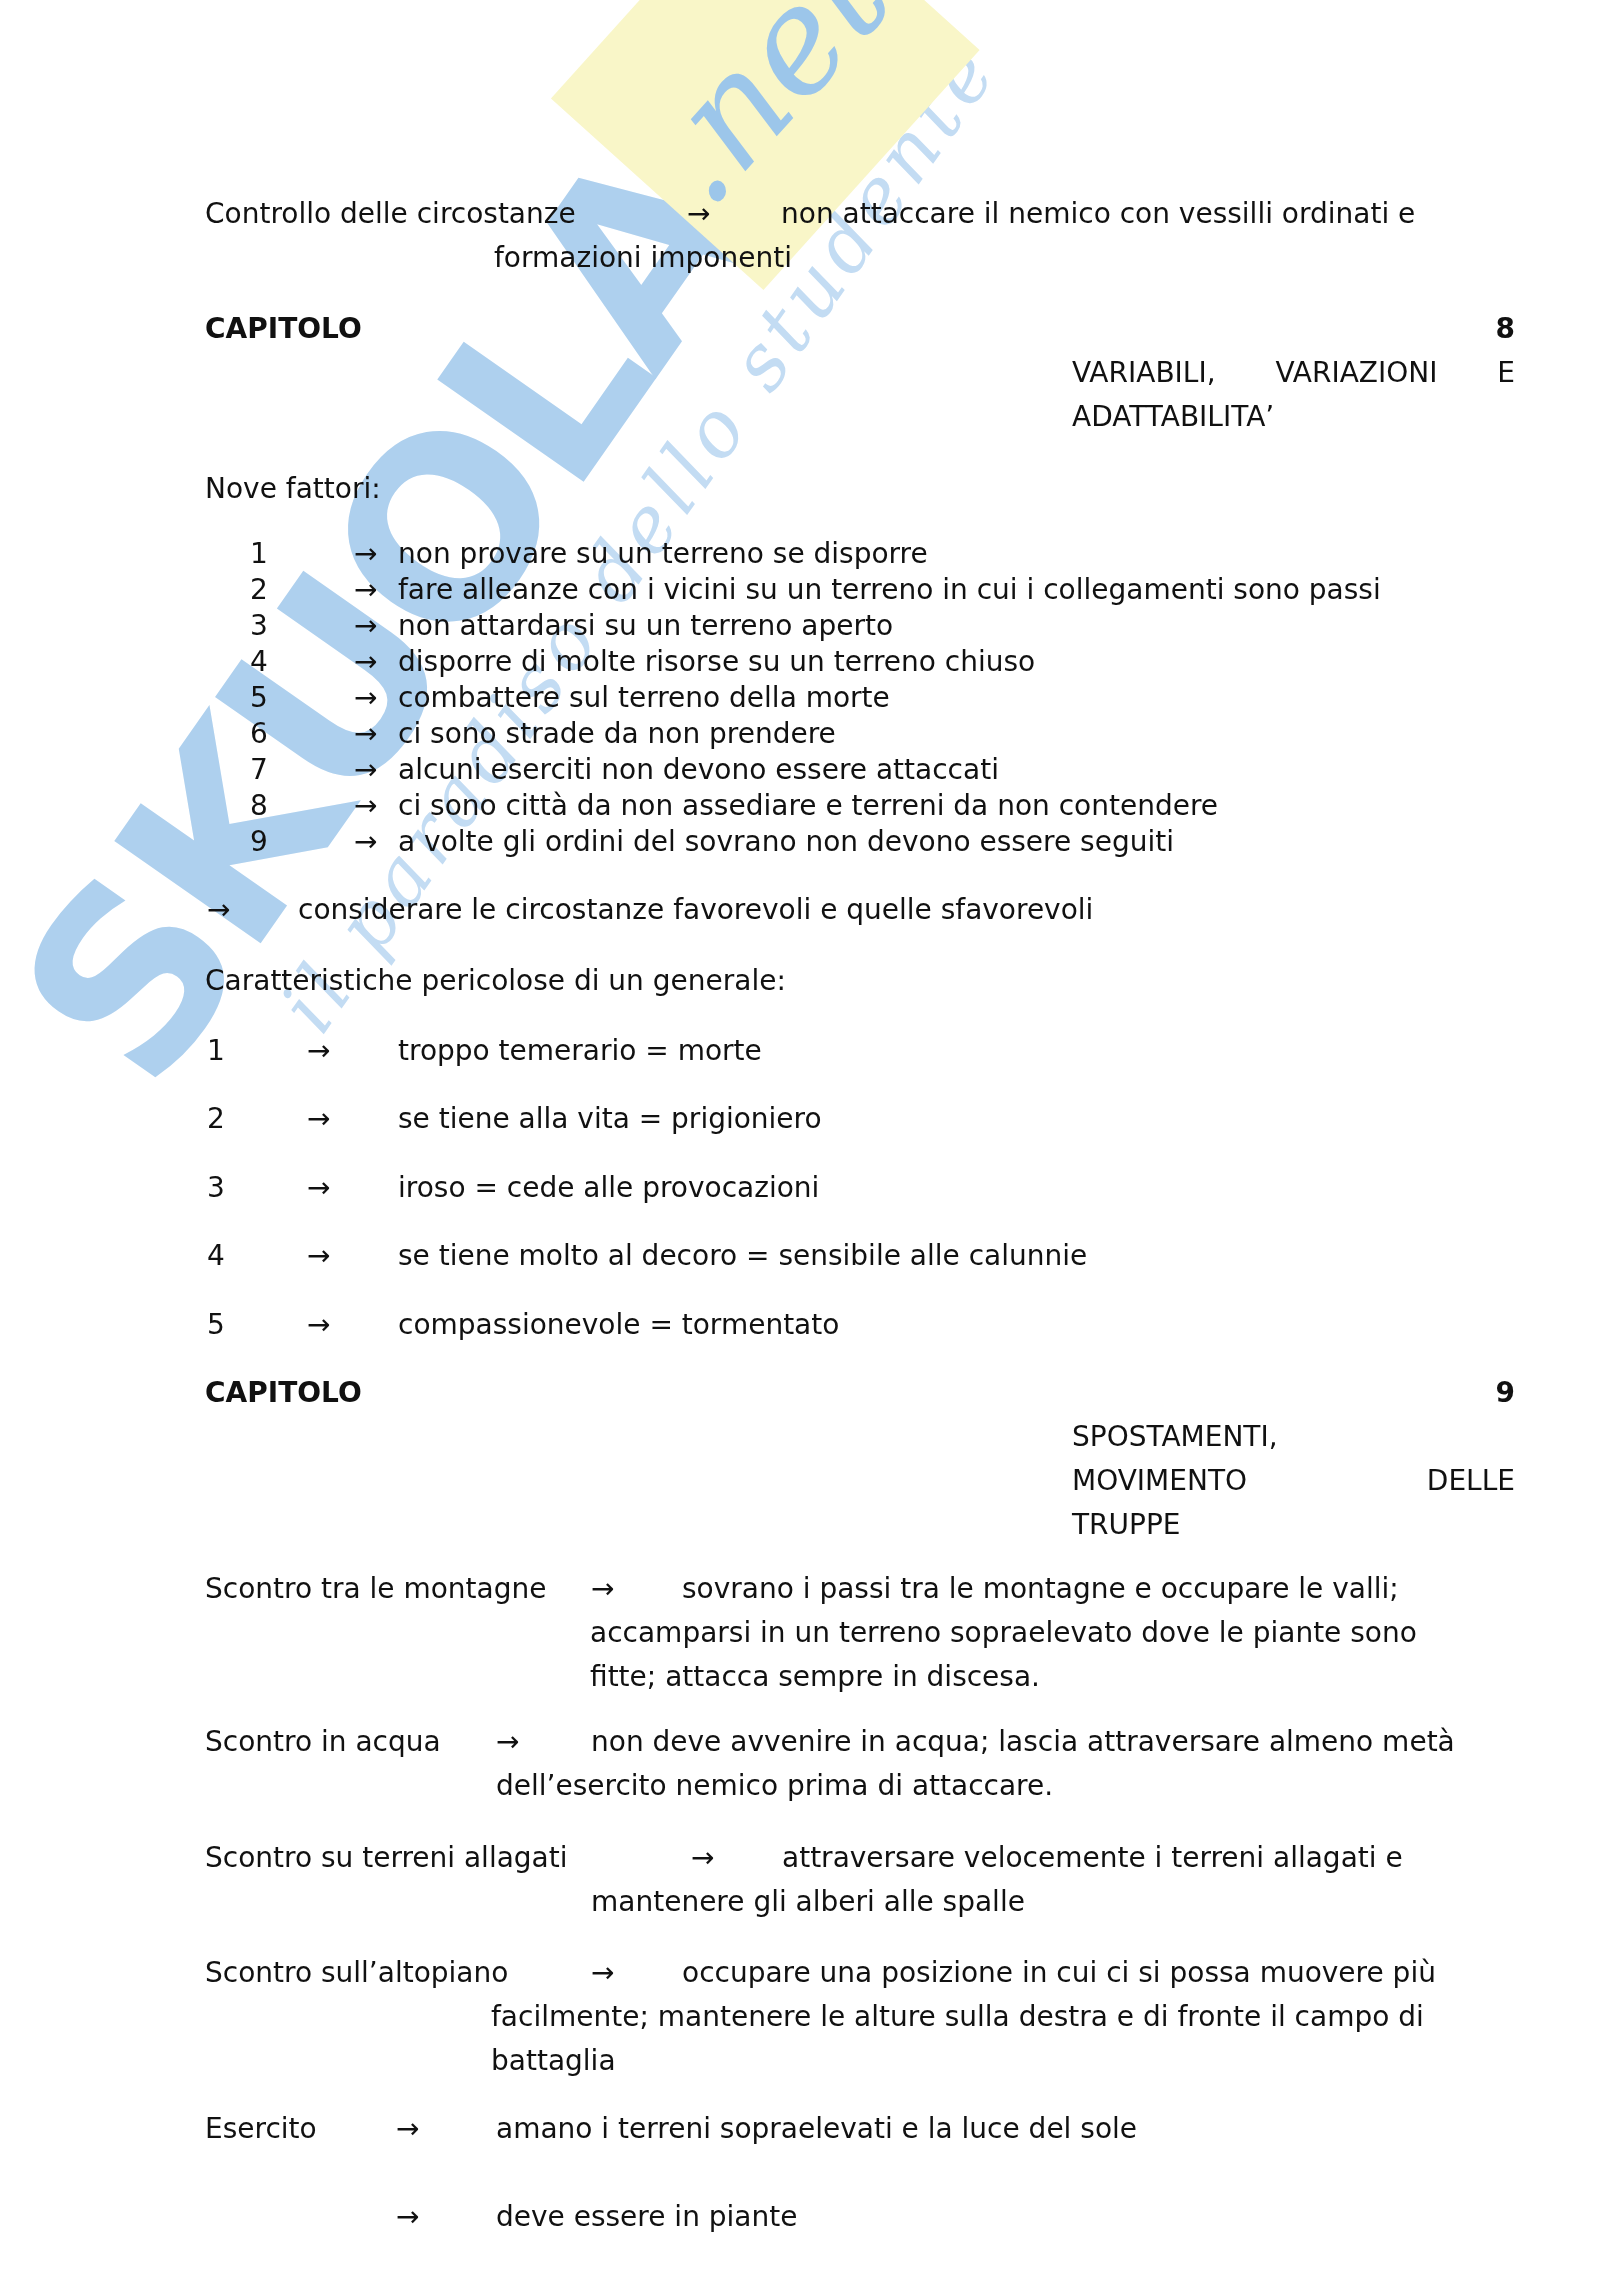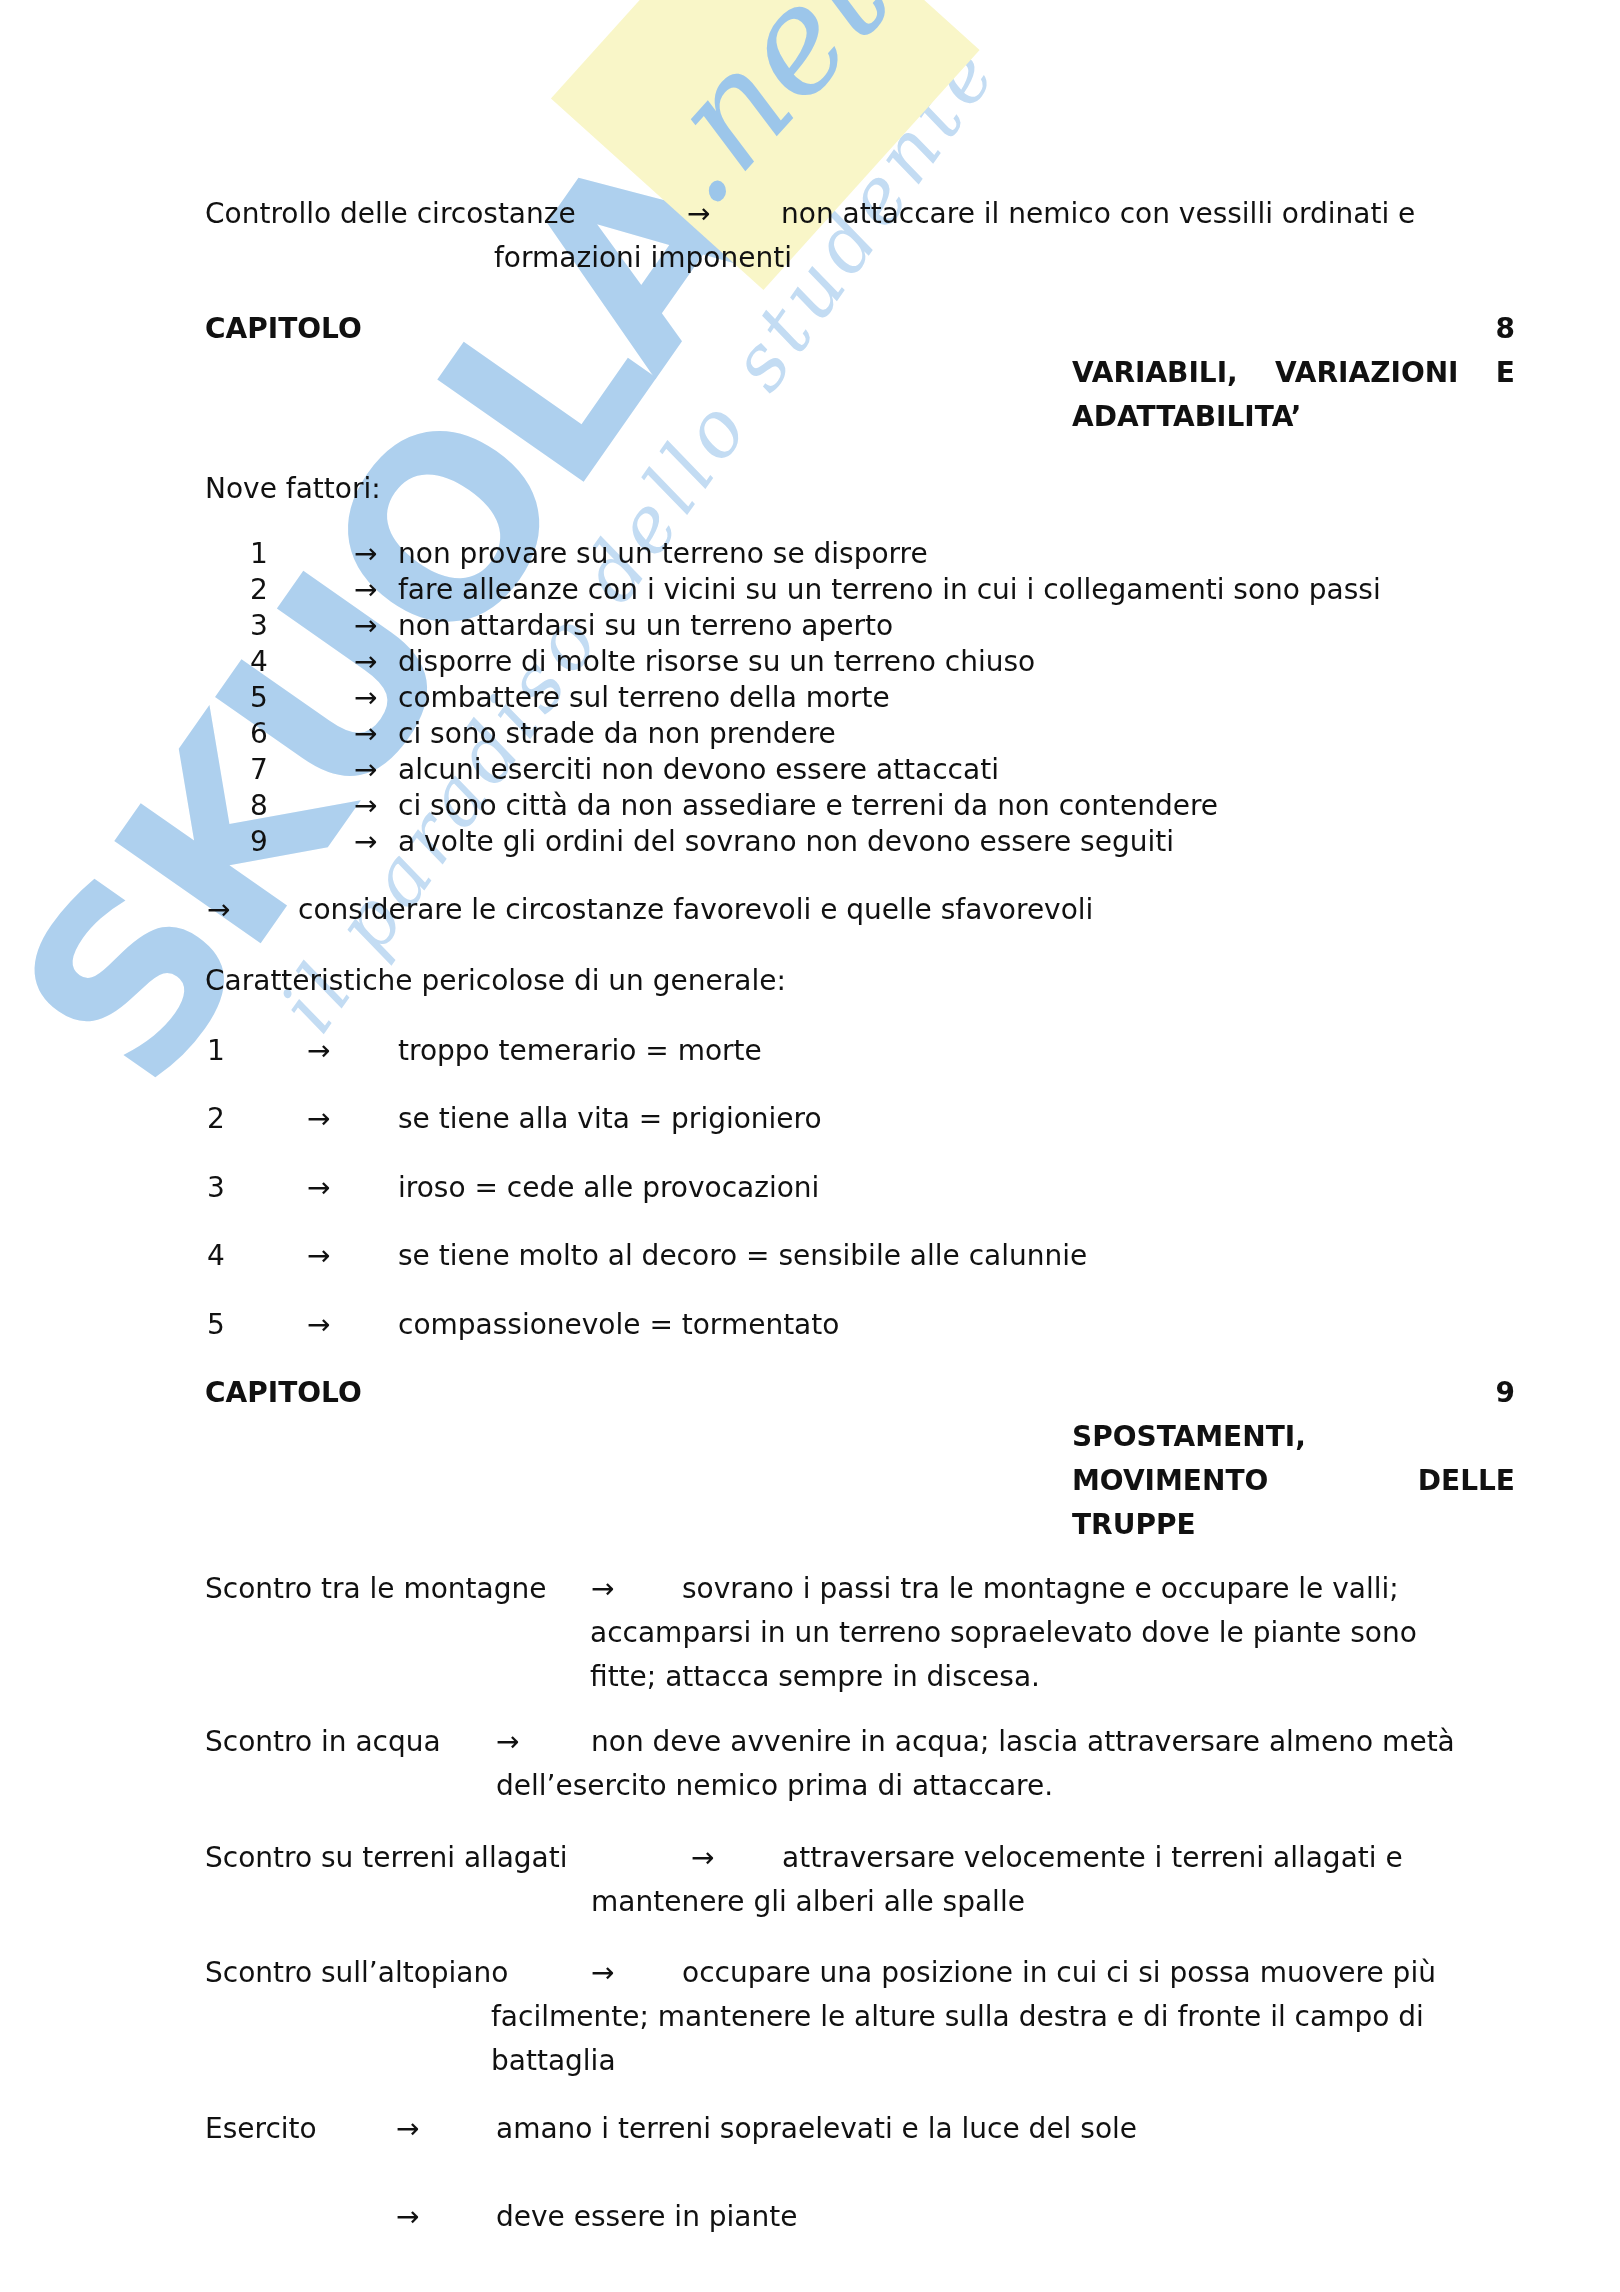--- a/index.html
+++ b/index.html
@@ -59,21 +59,21 @@
     padding:192px 153px 0 157px;
     width:1310px;
     margin-left:48px;
   }
   .entry{position:relative;}
   .entry{padding-left:var(--cont,0px);}
   .entry .label{position:absolute;left:0;top:0;}
   .entry .arrow{position:absolute;left:var(--arrow,0px);top:0;}
   .entry .line.first{text-indent:var(--ind,0px);}
   .chap{display:flex;justify-content:space-between;font-weight:bold;}
-  .chap-sub{margin-left:867px;width:443px;font-weight:bold;}
+  .chap-sub{margin-left:867px;width:443px;font-weight:normal;}
   .sub-line{text-align:justify;text-align-last:justify;}
   .li9{position:relative;padding-left:193px;line-height:36px;}
   .li9 .num{position:absolute;left:45px;}
   .li9 .arrow{position:absolute;left:149px;}
   .li5{position:relative;padding-left:193px;margin-bottom:24.5px;}
   .li5 .num{position:absolute;left:2px;}
   .li5 .arrow{position:absolute;left:102px;}
   .concl{position:relative;padding-left:93px;}
   .concl .arrow{position:absolute;left:2px;top:0;}
   .mb28{margin-bottom:27.4px;}

